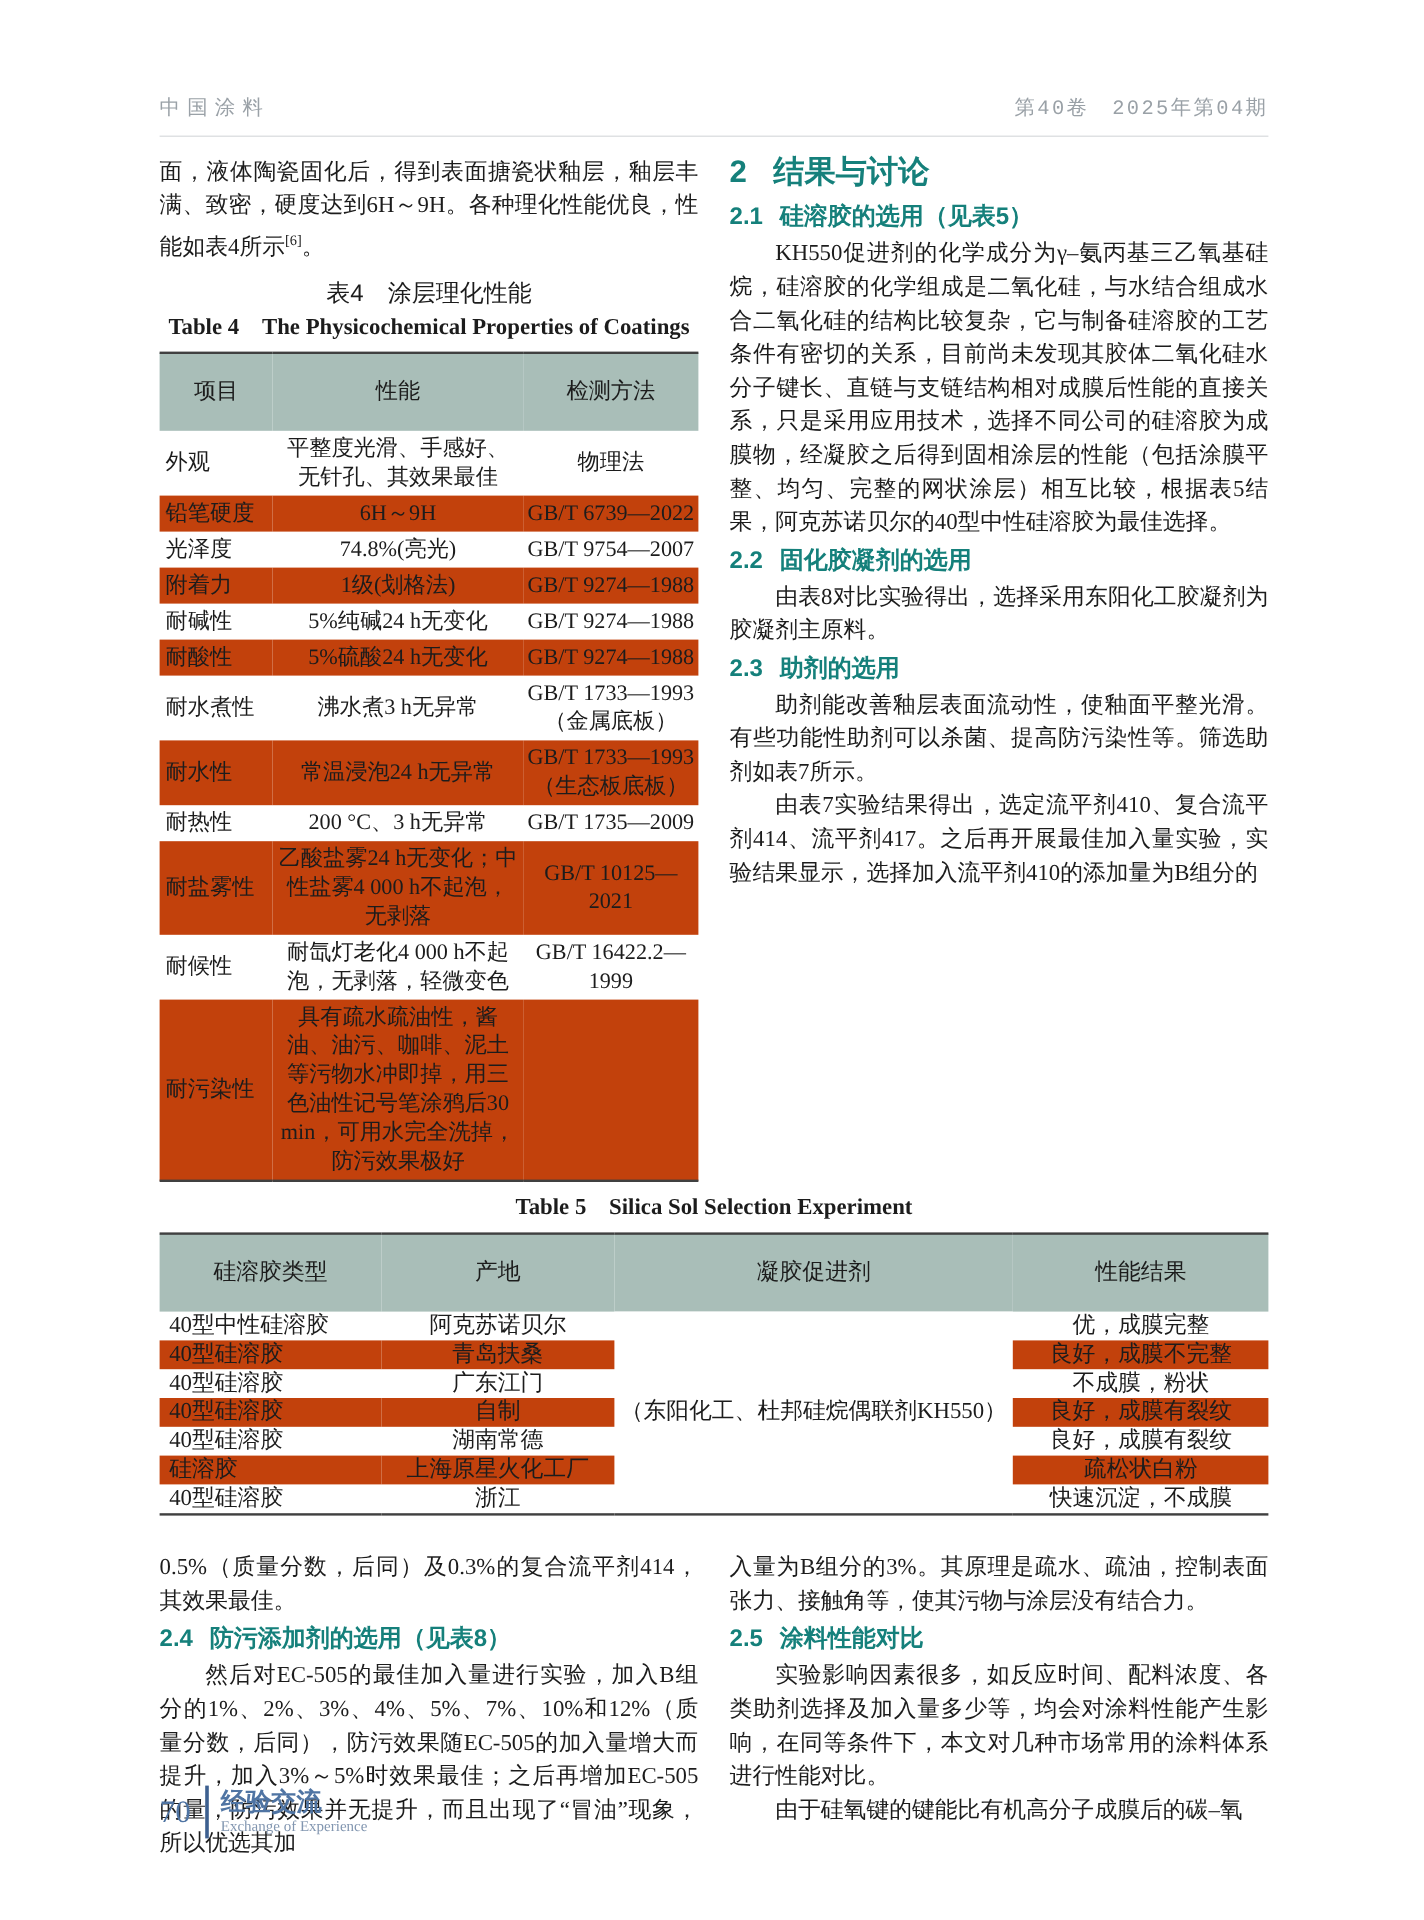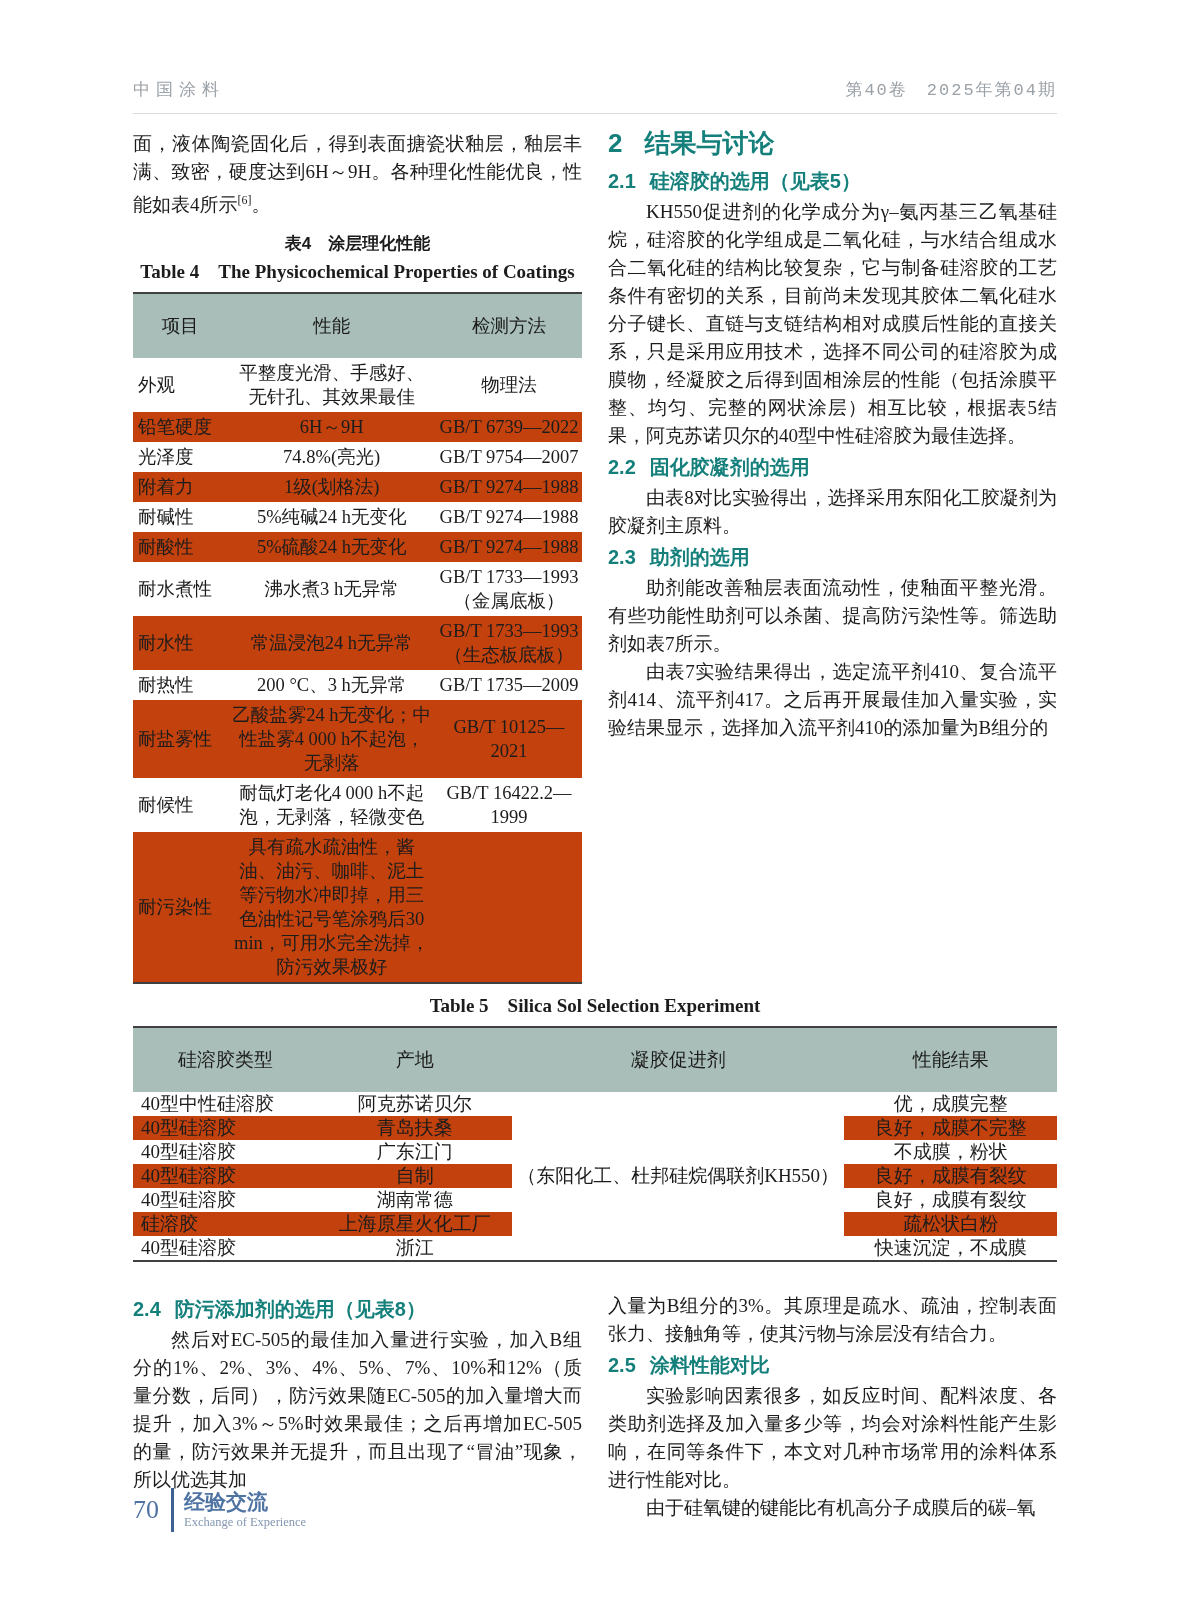--- a/index.html
+++ b/index.html
@@ -30,21 +30,21 @@
   }
   .h2sec .num { margin-right:22px; }
   .h3sec {
     font-family:"Liberation Sans", sans-serif; font-weight:bold;
     font-size:20px; color:#15807b; margin:3px 0 3px 0; line-height:28px;
   }
   .h3sec .num { margin-right:14px; }
   
   .tbl-title-cn {
     text-align:center; font-family:"Liberation Sans", sans-serif;
-    font-weight:bold; font-size:17px; line-height:26px; margin-top:12px;
+    font-weight:normal; font-size:20px; line-height:26px; margin-top:12px;
   }
   .tbl-title-en {
     text-align:center; font-family:"Liberation Serif", serif;
     font-weight:bold; font-size:19px; line-height:24px; margin:3px 0 8px 0;
   }
   
   table.datatable {
     width:100%; border-collapse:collapse;
     border-top:2px solid #404040; border-bottom:2px solid #404040;
     font-size:18.5px; line-height:24px;
@@ -244,20 +244,21 @@
             <td>40型硅溶胶</td>
             <td>浙江</td>
             <td>快速沉淀，不成膜</td>
           </tr>
       </tbody>
     </table>
   </div>
 
   <div class="bottom-columns" style="margin-top:30px;">
     <div class="col">
+      <p class="body">0.5%（质量分数，后同）及0.3%的复合流平剂414，其效果最佳。</p>
       <div class="h3sec"><span class="num">2.4</span><span>防污添加剂的选用（见表8）</span></div>
       <p class="body indent">然后对EC-505的最佳加入量进行实验，加入B组分的1%、2%、3%、4%、5%、7%、10%和12%（质量分数，后同），防污效果随EC-505的加入量增大而提升，加入3%～5%时效果最佳；之后再增加EC-505的量，防污效果并无提升，而且出现了“冒油”现象，所以优选其加</p>
     </div>
     <div class="col">
       <p class="body">入量为B组分的3%。其原理是疏水、疏油，控制表面张力、接触角等，使其污物与涂层没有结合力。</p>
       <div class="h3sec"><span class="num">2.5</span><span>涂料性能对比</span></div>
       <p class="body indent">实验影响因素很多，如反应时间、配料浓度、各类助剂选择及加入量多少等，均会对涂料性能产生影响，在同等条件下，本文对几种市场常用的涂料体系进行性能对比。</p>
       <p class="body indent">由于硅氧键的键能比有机高分子成膜后的碳–氧</p>
     </div>
   </div>

